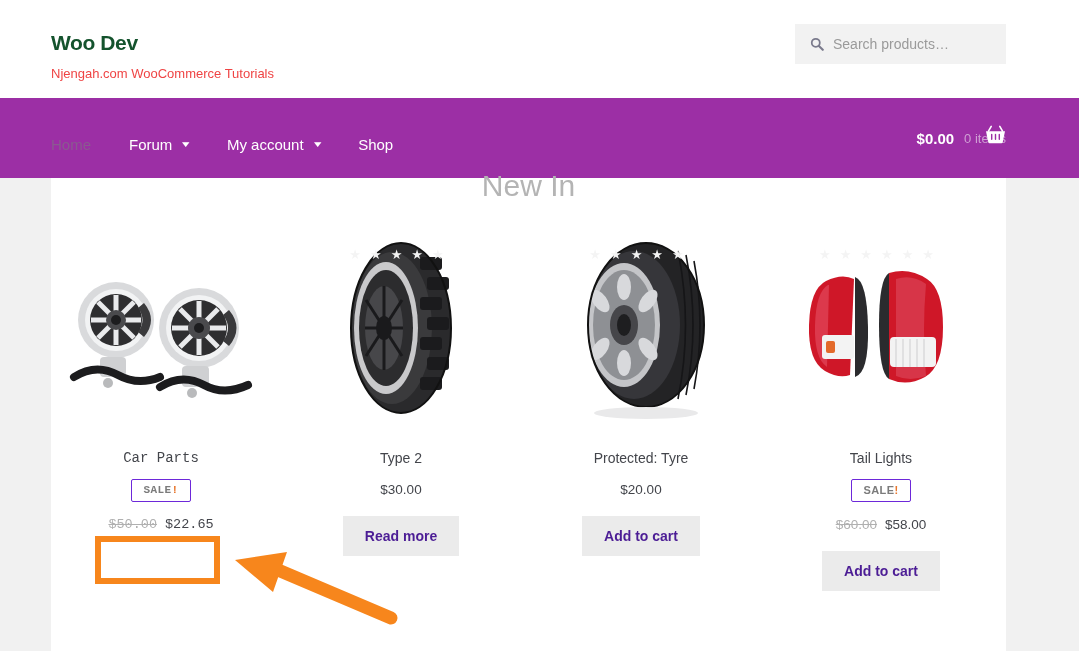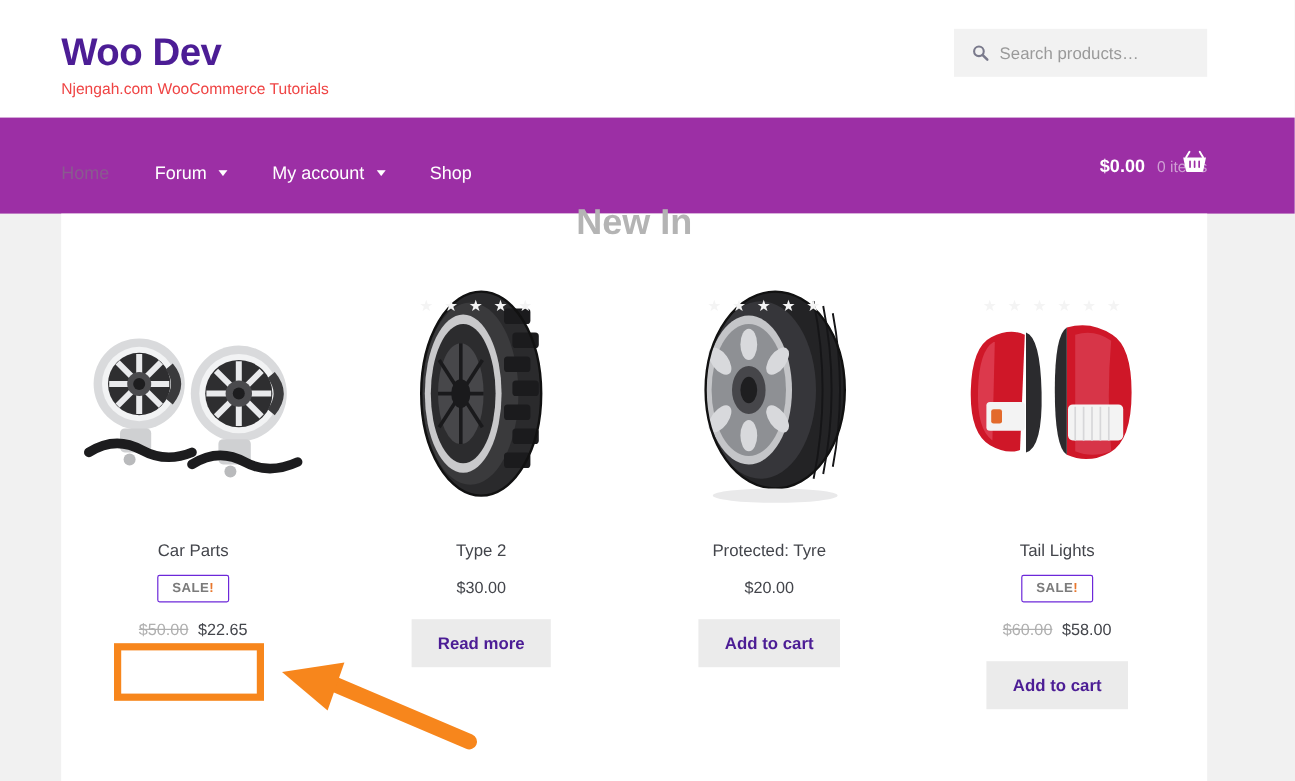--- a/index.html
+++ b/index.html
@@ -11,21 +11,21 @@
   }
   #page { position: relative; width: 1079px; height: 651px; background: #f1f1f1; }
 
   
   .site-header {
     position: absolute; left: 0; top: 0; width: 1079px; height: 98px;
     background: #ffffff;
   }
   .brand { position: absolute; left: 51px; top: 27px; }
   .site-title {
-    font-size: 32px; font-weight: bold; color: #4c1d95;
+    font-size: 21px; font-weight: bold; color: #14532d;
     letter-spacing: -0.4px; line-height: 32px;
   }
   .site-tagline {
     font-size: 13px; color: #ef4444; margin-top: 6px; line-height: 17px;
   }
   .search-box {
     position: absolute; left: 795px; top: 24px; width: 211px; height: 40px;
     background: #f2f2f2; display: flex; align-items: center; padding-left: 15px;
   }
   .search-icon { width: 14px; height: 14px; flex: none; margin-right: 9px; }
@@ -62,21 +62,21 @@
   .cart-count { color: #cf9fd4; font-size: 13px; margin-left: 10px; }
   .basket-icon { position: absolute; right: 73px; top: 125px; width: 21px; height: 19px; }
 
   
   .content {
     position: absolute; left: 51px; top: 178px; width: 955px; height: 473px;
     background: #ffffff;
   }
   .section-heading {
     position: absolute; left: 0; top: -10px; width: 955px; text-align: center;
-    font-size: 30px; color: #b4b4b4; font-weight: bold; line-height: 36px;
+    font-size: 30px; color: #b4b4b4; font-weight: normal; line-height: 36px;
   }
 
   .products { position: absolute; left: 0; top: 47px; width: 955px; }
   .product {
     position: absolute; top: 0; width: 210px; text-align: center;
   }
   .product-media {
     position: relative; width: 210px; height: 205px;
     display: flex; align-items: center; justify-content: center;
     overflow: hidden;
@@ -165,21 +165,21 @@
         <path d="M7 10 v5 M11 10 v5 M15 10 v5" stroke="#9c2fa5" stroke-width="1.5" stroke-linecap="round"></path>
       </svg>
     </span>
   </div>
 
   <div class="content">
     <h2 class="section-heading">New In</h2>
 
     <div class="products">
 
-      <div class="product" style="left:5px;">
+      <div class="product" style="left:5px;font-family:Liberation Mono, monospace;">
         <div class="product-media">
           <svg viewBox="0 0 210 205" width="210" height="205">
             <rect width="210" height="205" fill="#ffffff"></rect>
             <g>
               <ellipse cx="60" cy="95" rx="38" ry="38" fill="#d9dadc"></ellipse>
               <ellipse cx="60" cy="95" rx="31" ry="31" fill="#f2f3f4"></ellipse>
               <ellipse cx="60" cy="95" rx="26" ry="26" fill="#2e2e30"></ellipse>
               <g stroke="#e9eaec" stroke-width="5" fill="none">
                 <line x1="60" y1="70" x2="60" y2="120"></line>
                 <line x1="35" y1="95" x2="85" y2="95"></line>

